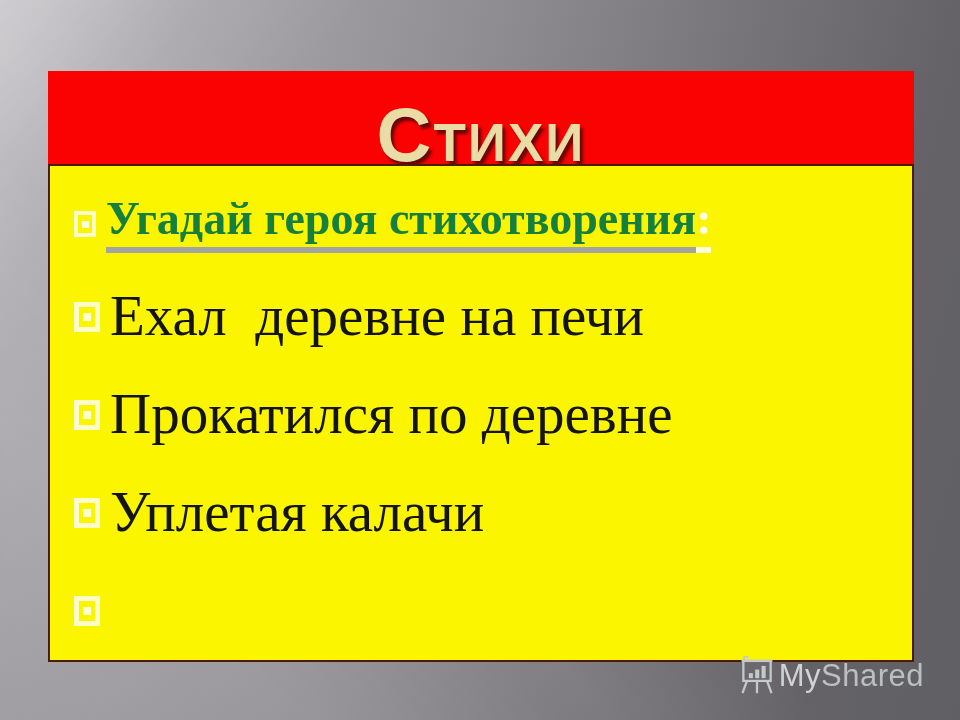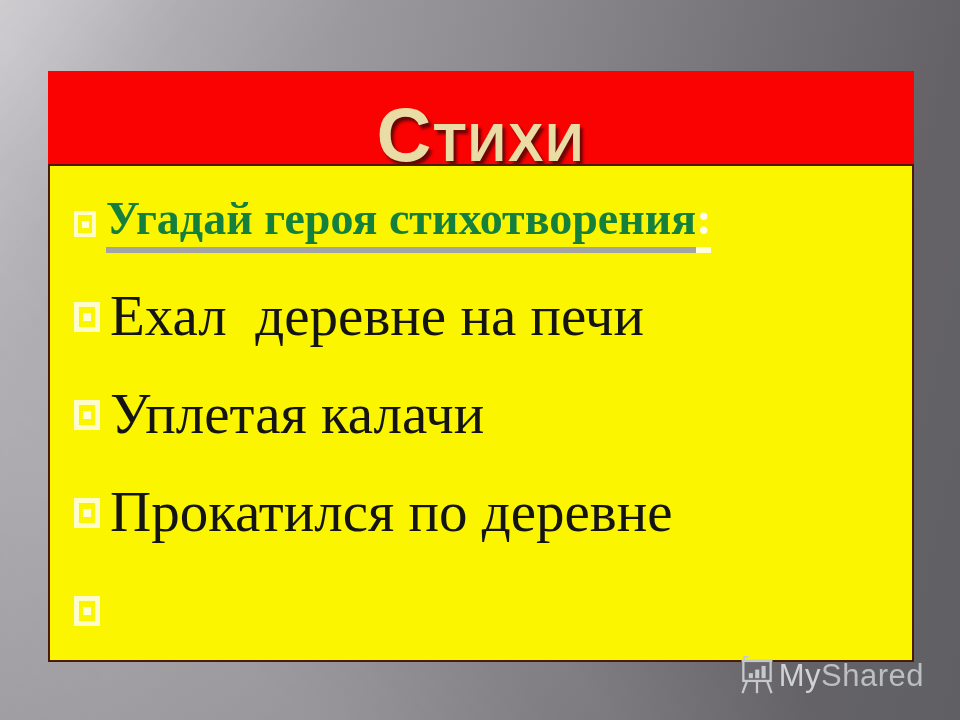--- a/index.html
+++ b/index.html
@@ -175,28 +175,28 @@
       <span class="bullet">
           <span class="dot"></span>
         </span>
       <span class="body-text">Ехал  деревне на печи</span>
     </div>
 
     <div class="row body-row">
       <span class="bullet">
           <span class="dot"></span>
         </span>
+      <span class="body-text">Прокатился по деревне</span>
+    </div>
+
+    <div class="row body-row">
+      <span class="bullet">
+          <span class="dot"></span>
+        </span>
       <span class="body-text">Уплетая калачи</span>
-    </div>
-
-    <div class="row body-row">
-      <span class="bullet">
-          <span class="dot"></span>
-        </span>
-      <span class="body-text">Прокатился по деревне</span>
     </div>
 
     <div class="row body-row">
       <span class="bullet">
           <span class="dot"></span>
         </span>
     </div>
 
   </div>
 

